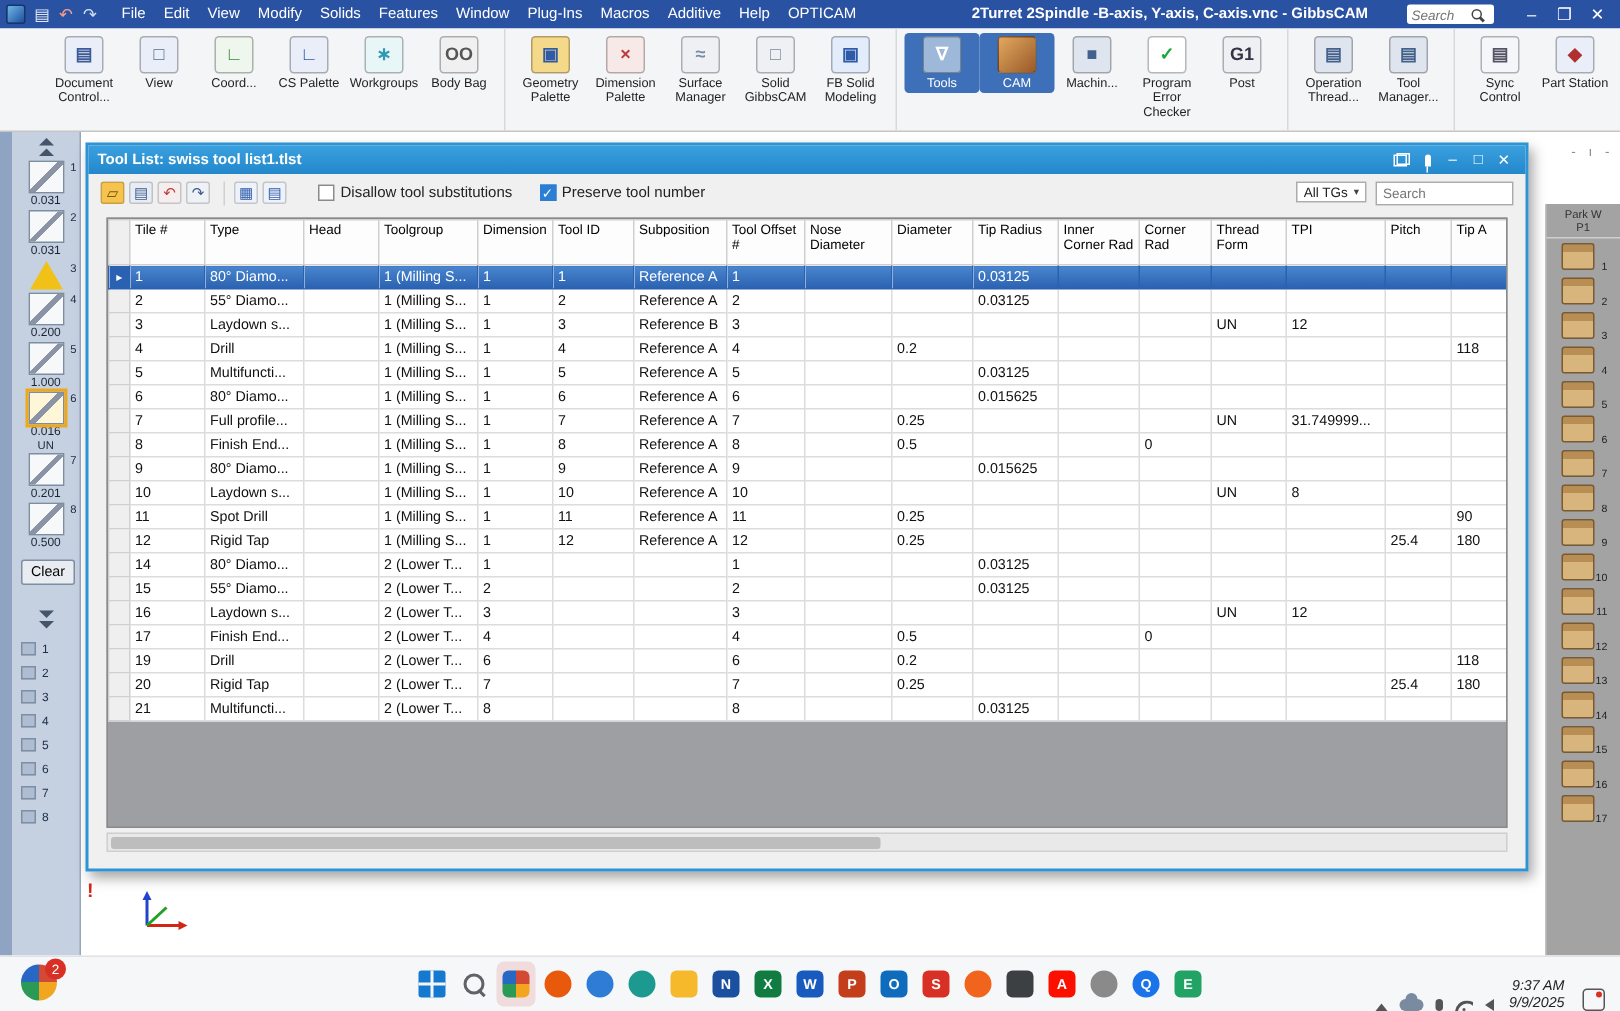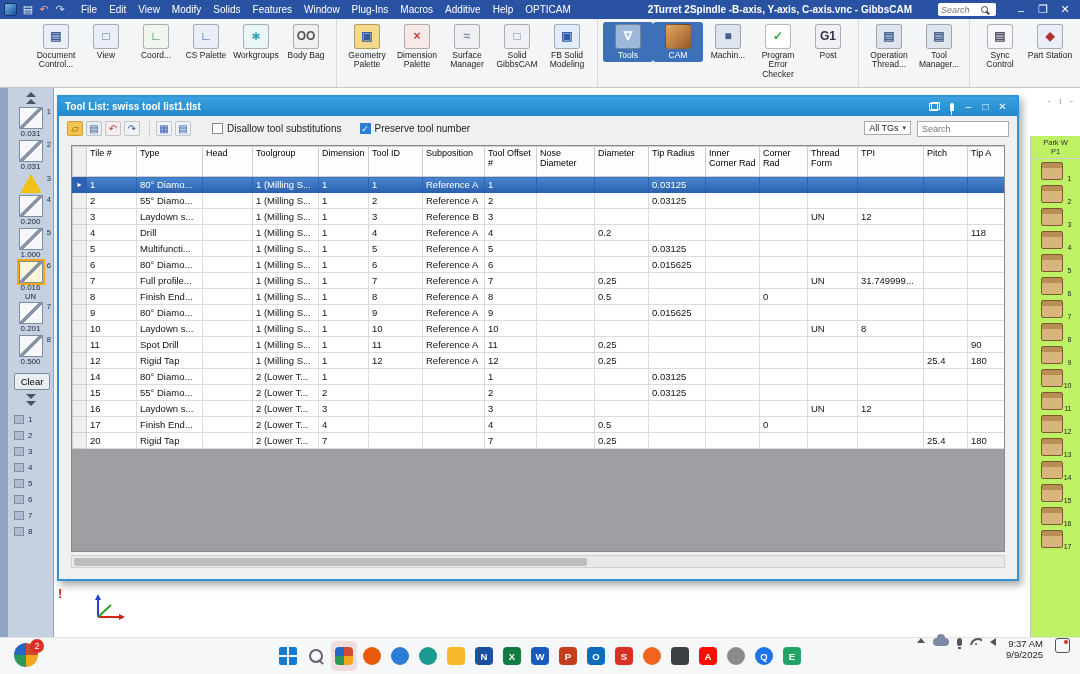--- a/index.html
+++ b/index.html
@@ -37,27 +37,27 @@
   .chev i { width:0; height:0; border-left:5px solid transparent; border-right:5px solid transparent; border-bottom:5px solid #44546a; margin:1px 0; }
   .chev.down i { border-bottom:none; border-top:5px solid #44546a; }
   .lp-slot { position:relative; margin:1px 4px 1px 12px; text-align:center; }
   .lp-ico { width:24px; height:22px; margin:0 auto; background:#f6f8fa; border:1px solid #7d8da2;
             background-image:linear-gradient(135deg, transparent 44%, #8a94a4 44%, #8a94a4 56%, transparent 56%); }
   .lp-slot.hl .lp-ico { outline:2px solid #f0a818; background-color:#fff6d8; }
   .lp-warn { width:0; height:0; margin:2px auto; border-left:11px solid transparent; border-right:11px solid transparent; border-bottom:19px solid #f2c118; position:relative; }
   .lp-num { position:absolute; right:-2px; top:0; font-size:7.5px; color:#20304a; }
   .lp-val { font-size:8px; color:#1a2436; line-height:10px; }
   .lp-extra { font-size:7.5px; color:#1a2436; line-height:8px; }
-  .clear-btn { display:block; margin:6px auto 0 14px; width:36px; height:17px; font-size:9.5px; background:#e9edf2; border:1px solid #7d8da2; border-radius:2px; font-family:"Liberation Sans",sans-serif; }
+  .clear-btn { display:block; margin:6px auto 13px 14px; width:36px; height:17px; font-size:9.5px; background:#e9edf2; border:1px solid #7d8da2; border-radius:2px; font-family:"Liberation Sans",sans-serif; }
   .lp-numrow { display:flex; align-items:center; margin:7px 4px 7px 14px; }
   .lp-numrow b { width:10px; height:9px; background:#aebdd2; border:1px solid #7d8da2; margin-right:4px; }
   .lp-numrow span { font-size:8px; color:#20304a; font-weight:normal; }
 
   
-  .right-palette { position:absolute; right:0; top:48px; bottom:0; width:50px; background:#bef264; border-left:1px solid #c2c2c2; padding-top:2px; }
+  .right-palette { position:absolute; right:0; top:48px; bottom:0; width:50px; background:#a3a3a3; border-left:1px solid #c2c2c2; padding-top:2px; }
   .rp-head { text-align:center; font-size:7.5px; color:#333; line-height:9px; border-bottom:1px solid #cfcfcf; padding-bottom:2px; }
   .rp-slot { position:relative; margin:3px auto; width:30px; height:20px; }
   .rp-ico { width:22px; height:18px; background:linear-gradient(#b98e55 30%, #d9b57e 30%); border:1px solid #7a5a30; border-radius:2px; }
   .rp-num { position:absolute; right:-1px; bottom:0; font-size:7px; color:#222; }
   .mini-dock { position:absolute; right:4px; top:8px; font-size:9px; color:#8a8a8a; letter-spacing:3px; }
 
   
   .dialog { position:absolute; left:57px; top:7px; width:962px; height:486px; background:#f0f0f0; border:2px solid #2f94d4; box-shadow:3px 4px 8px rgba(0,0,0,.35); }
   .dlg-titlebar { height:19px; background:linear-gradient(#3ba0de,#2388cc); color:#fff; display:flex; align-items:center; font-size:10px; padding:0 6px; }
   .dlg-title { font-weight:bold; }
@@ -103,21 +103,21 @@
   .tk-item.active { background:#f0dcdc; }
   .tki { width:18px; height:18px; display:flex; align-items:center; justify-content:center; color:#fff; font-size:9.5px; font-weight:bold; }
   .tki.dot { border-radius:50%; } .tki.square { border-radius:4px; }
   .tki.multi { border-radius:4px; background:conic-gradient(#d24a34 0 25%, #f2a51e 25% 50%, #2a9a56 50% 75%, #2668c4 75%); }
   .tki.win { position:relative; background:#1579d0; border-radius:2px; }
   .tki.win::before { content:""; position:absolute; left:0; right:0; top:8px; height:2px; background:#f6f7f9; }
   .tki.win::after { content:""; position:absolute; top:0; bottom:0; left:8px; width:2px; background:#f6f7f9; }
   .tki.searchg { position:relative; }
   .tki.searchg::before { content:""; width:10px; height:10px; border:2px solid #5f6368; border-radius:50%; }
   .tki.searchg::after { content:""; position:absolute; width:6px; height:2px; background:#5f6368; transform:rotate(45deg); right:1px; bottom:2px; }
-  .tk-tray { position:absolute; right:6px; top:0; height:36px; display:flex; align-items:flex-start; }
+  .tk-tray { position:absolute; right:6px; top:0; height:36px; display:flex; align-items:flex-end;font-style:italic; }
   .tray-ic { margin:0 4px; color:#444; font-size:11px; display:flex; align-items:center; justify-content:center; }
   .chev-up { width:0; height:0; border-left:4px solid transparent; border-right:4px solid transparent; border-bottom:5px solid #555; }
   .cloud { width:16px; height:8px; background:#7a8aa0; border-radius:8px; position:relative; }
   .cloud::before { content:""; position:absolute; left:4px; top:-4px; width:8px; height:8px; background:#7a8aa0; border-radius:50%; }
   .mic { width:5px; height:8px; background:#555; border-radius:2.5px; position:relative; }
   .mic::after { content:""; position:absolute; left:1px; top:9px; width:3px; height:2px; background:#555; }
   .wifi { width:12px; height:7px; overflow:hidden; position:relative; }
   .wifi::before { content:""; position:absolute; left:0; width:12px; height:12px; border:2px solid #555; border-radius:50%; }
   .wifi::after { content:""; position:absolute; left:5px; top:5px; width:2px; height:2px; background:#555; border-radius:50%; }
   .vol { width:0; height:0; border-top:4px solid transparent; border-bottom:4px solid transparent; border-right:6px solid #555; }
@@ -749,37 +749,77 @@
                 <td></td>
                 <td></td>
                 <td>0</td>
                 <td></td>
                 <td></td>
                 <td></td>
                 <td></td>
               </tr>
               <tr>
                 <td class="gutter"></td>
+                <td>19</td>
+                <td>Drill</td>
+                <td></td>
+                <td>2 (Lower T...</td>
+                <td>6</td>
+                <td></td>
+                <td></td>
+                <td>6</td>
+                <td></td>
+                <td>0.2</td>
+                <td></td>
+                <td></td>
+                <td></td>
+                <td></td>
+                <td></td>
+                <td></td>
+                <td>118</td>
+              </tr>
+              <tr>
+                <td class="gutter"></td>
                 <td>20</td>
                 <td>Rigid Tap</td>
                 <td></td>
                 <td>2 (Lower T...</td>
                 <td>7</td>
                 <td></td>
                 <td></td>
                 <td>7</td>
                 <td></td>
                 <td>0.25</td>
                 <td></td>
                 <td></td>
                 <td></td>
                 <td></td>
                 <td></td>
                 <td>25.4</td>
                 <td>180</td>
+              </tr>
+              <tr>
+                <td class="gutter"></td>
+                <td>21</td>
+                <td>Multifuncti...</td>
+                <td></td>
+                <td>2 (Lower T...</td>
+                <td>8</td>
+                <td></td>
+                <td></td>
+                <td>8</td>
+                <td></td>
+                <td></td>
+                <td>0.03125</td>
+                <td></td>
+                <td></td>
+                <td></td>
+                <td></td>
+                <td></td>
+                <td></td>
               </tr>
             </tbody>
         </table>
       </div>
       <div class="hscroll">
         <div class="hthumb"></div>
       </div>
     </div>
 
     <div class="right-palette">

